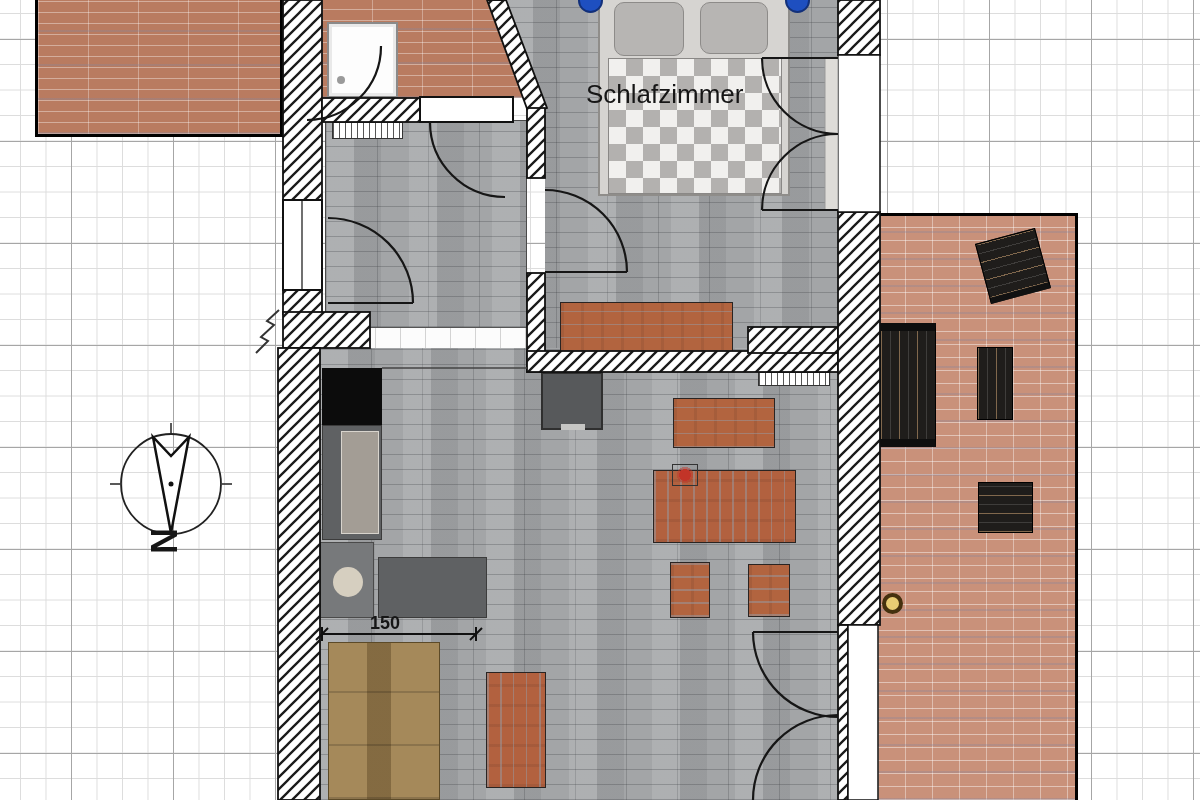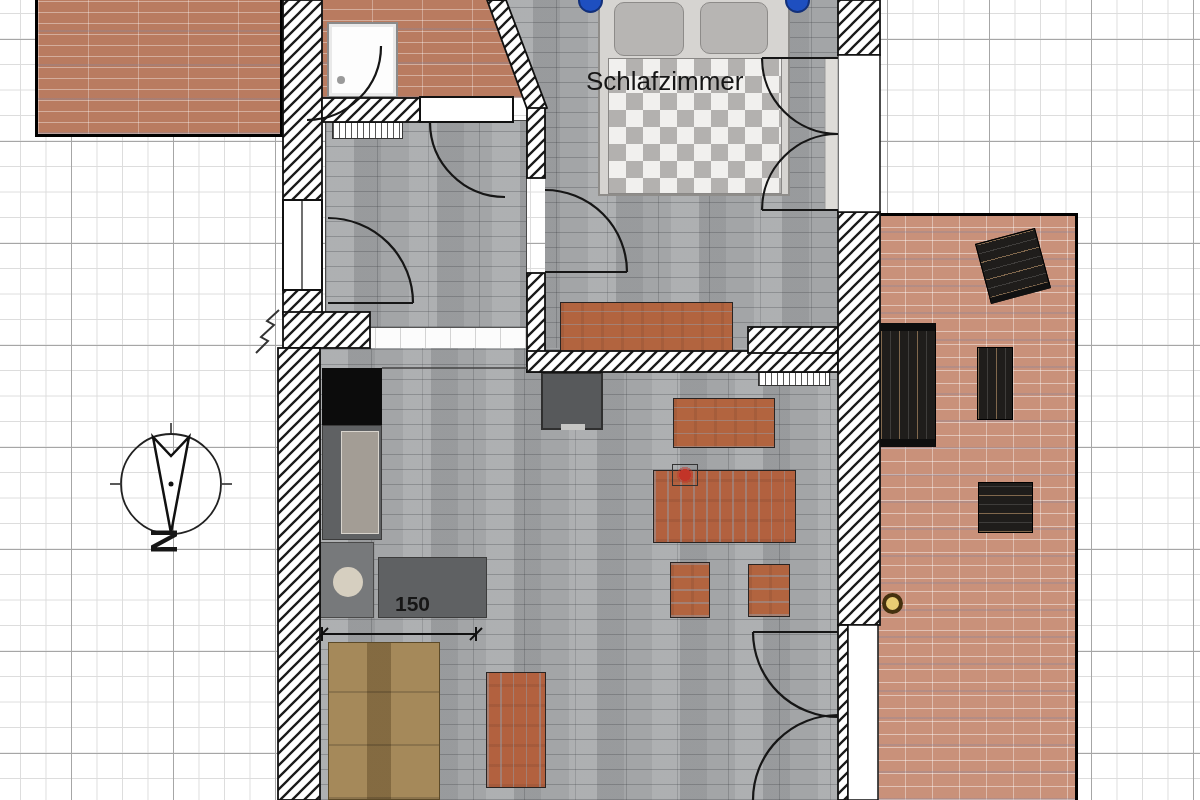--- a/index.html
+++ b/index.html
@@ -179,17 +179,17 @@
       <line x1="171" y1="423" x2="171" y2="433" stroke="#222" stroke-width="1.5"></line>
       <line x1="110" y1="484" x2="120" y2="484" stroke="#222" stroke-width="1.5"></line>
       <line x1="222" y1="484" x2="232" y2="484" stroke="#222" stroke-width="1.5"></line>
       <path d="M171,533 L153,437 L171,456 L189,437 Z" fill="#fff" stroke="#111" stroke-width="2.5"></path>
       <circle cx="171" cy="484" r="2.5" fill="#111"></circle>
     </g>
 
     <polyline points="256,353 268,341 261,337 274,325 267,321 279,310" fill="none" stroke="#333" stroke-width="2"></polyline>
   </svg>
 
-  <div class="label" style="left:586px;top:66px;font-size:26px;">Schlafzimmer</div>
-  <div class="label" style="left:370px;top:592px;width:60px;text-align:right;font-size:21px;font-weight:600;">150</div>
+  <div class="label" style="left:586px;top:79px;font-size:26px;">Schlafzimmer</div>
+  <div class="label" style="left:370px;top:613px;width:60px;text-align:left;font-size:18px;font-weight:600;">150</div>
   <div class="label" style="left:150px;top:520px;font-size:36px;font-weight:bold;transform:rotate(90deg);">N</div>
 
 </div>
 
 </body></html>

